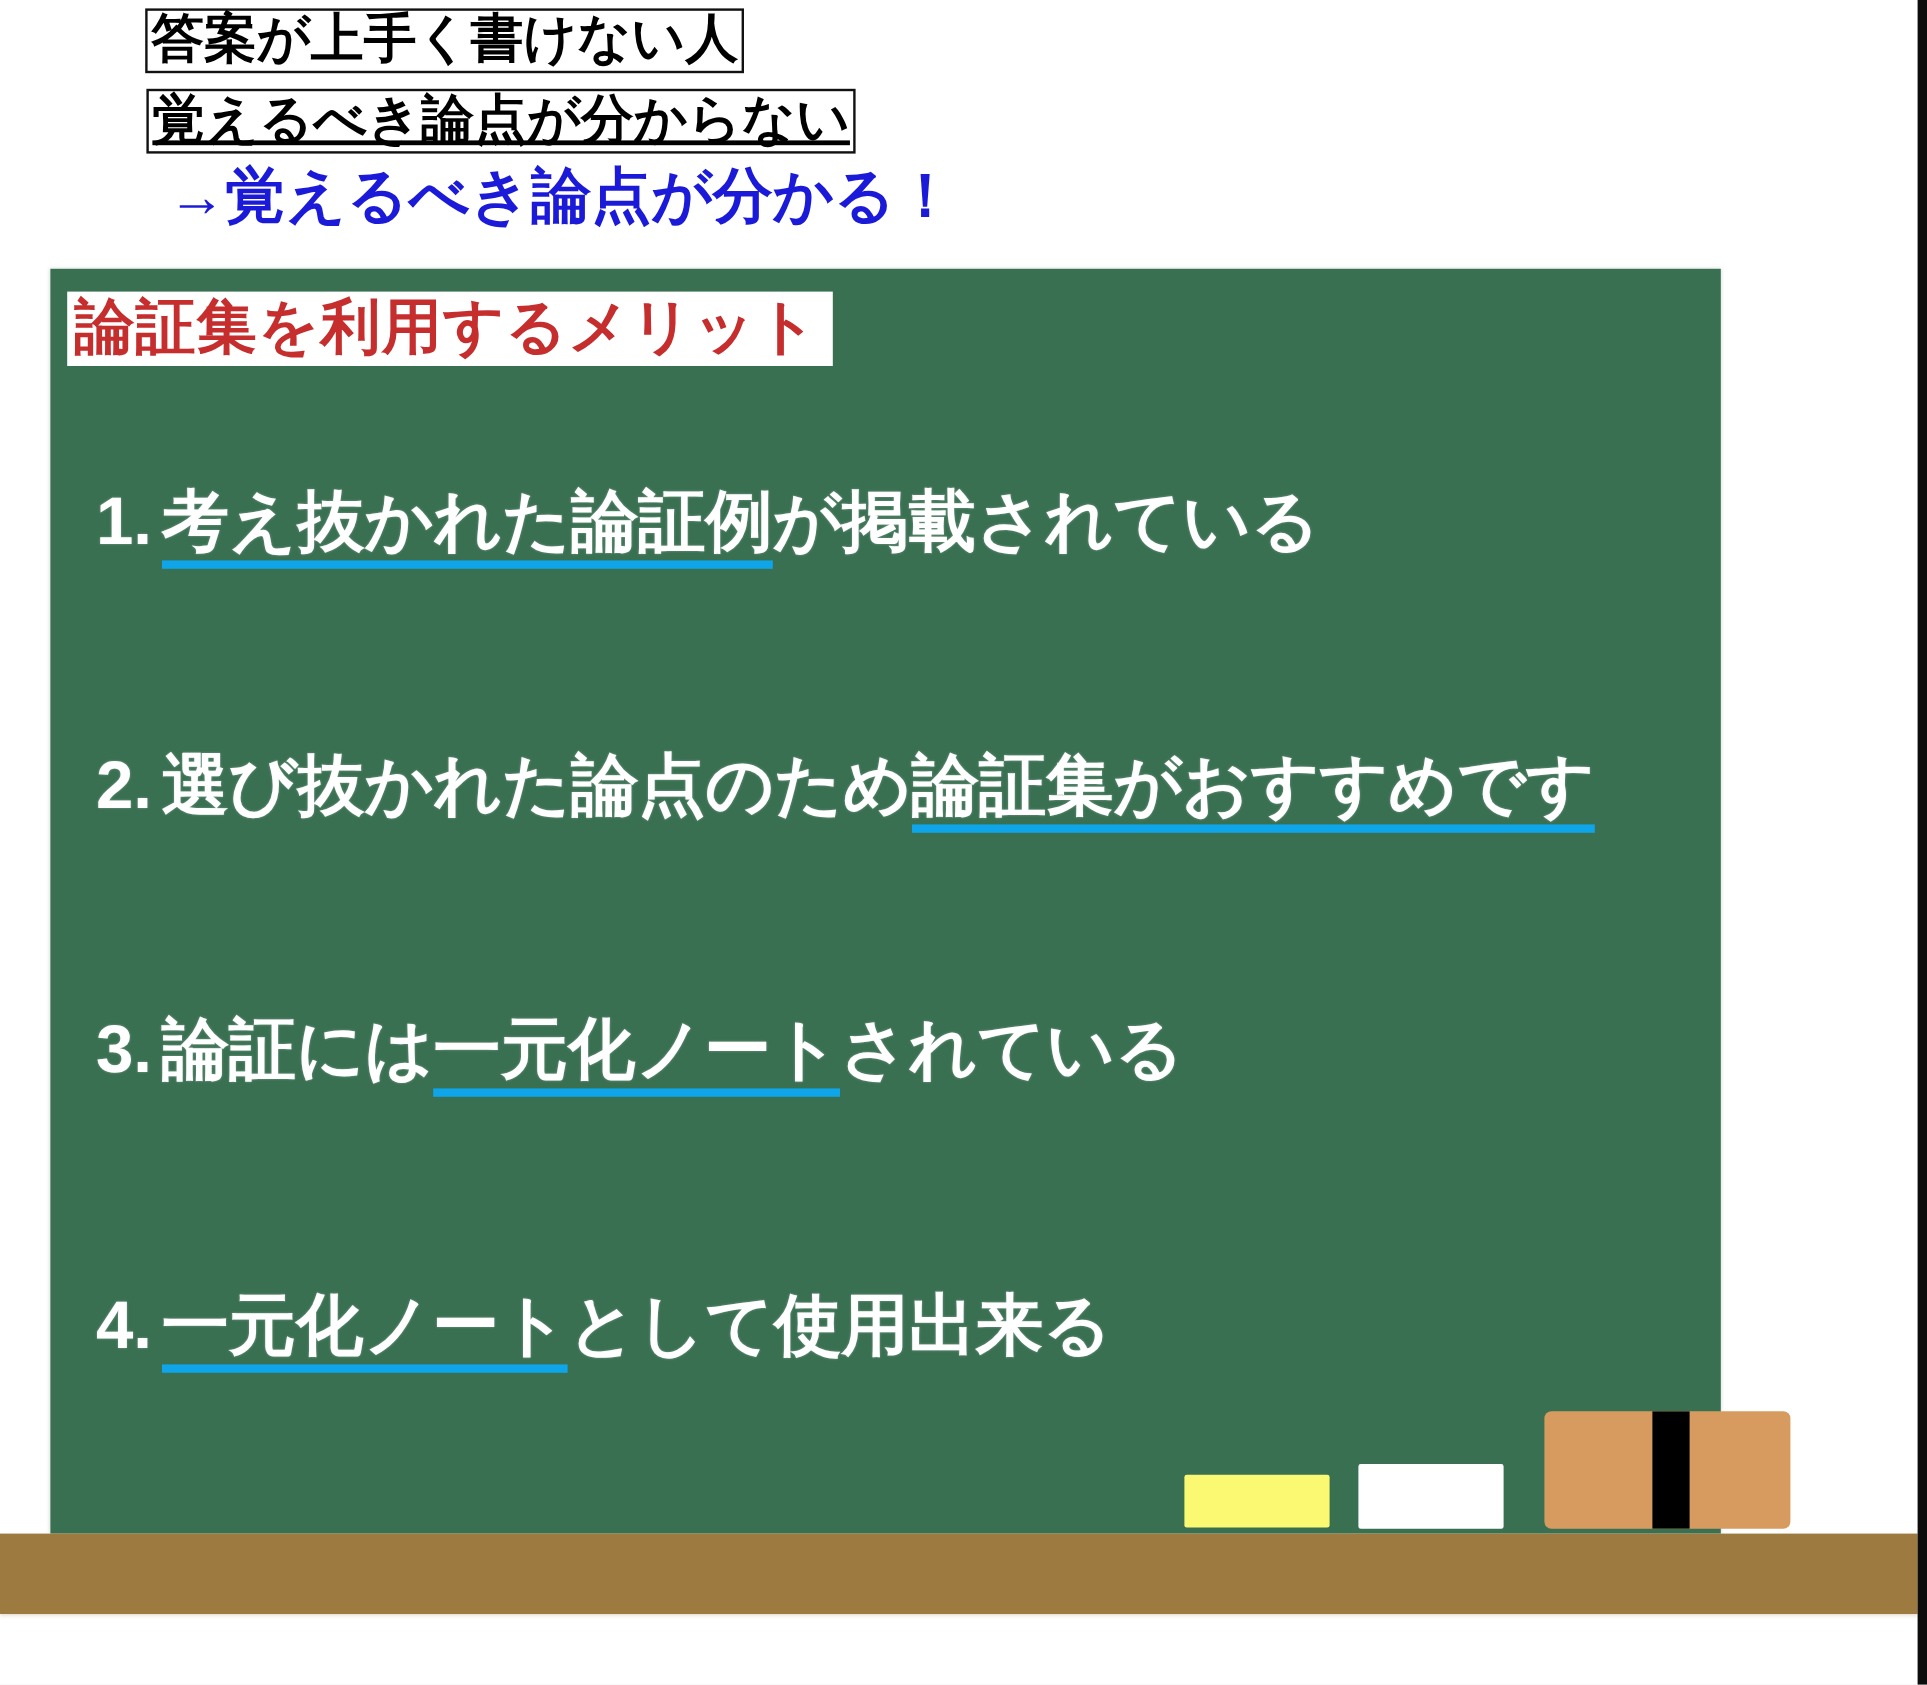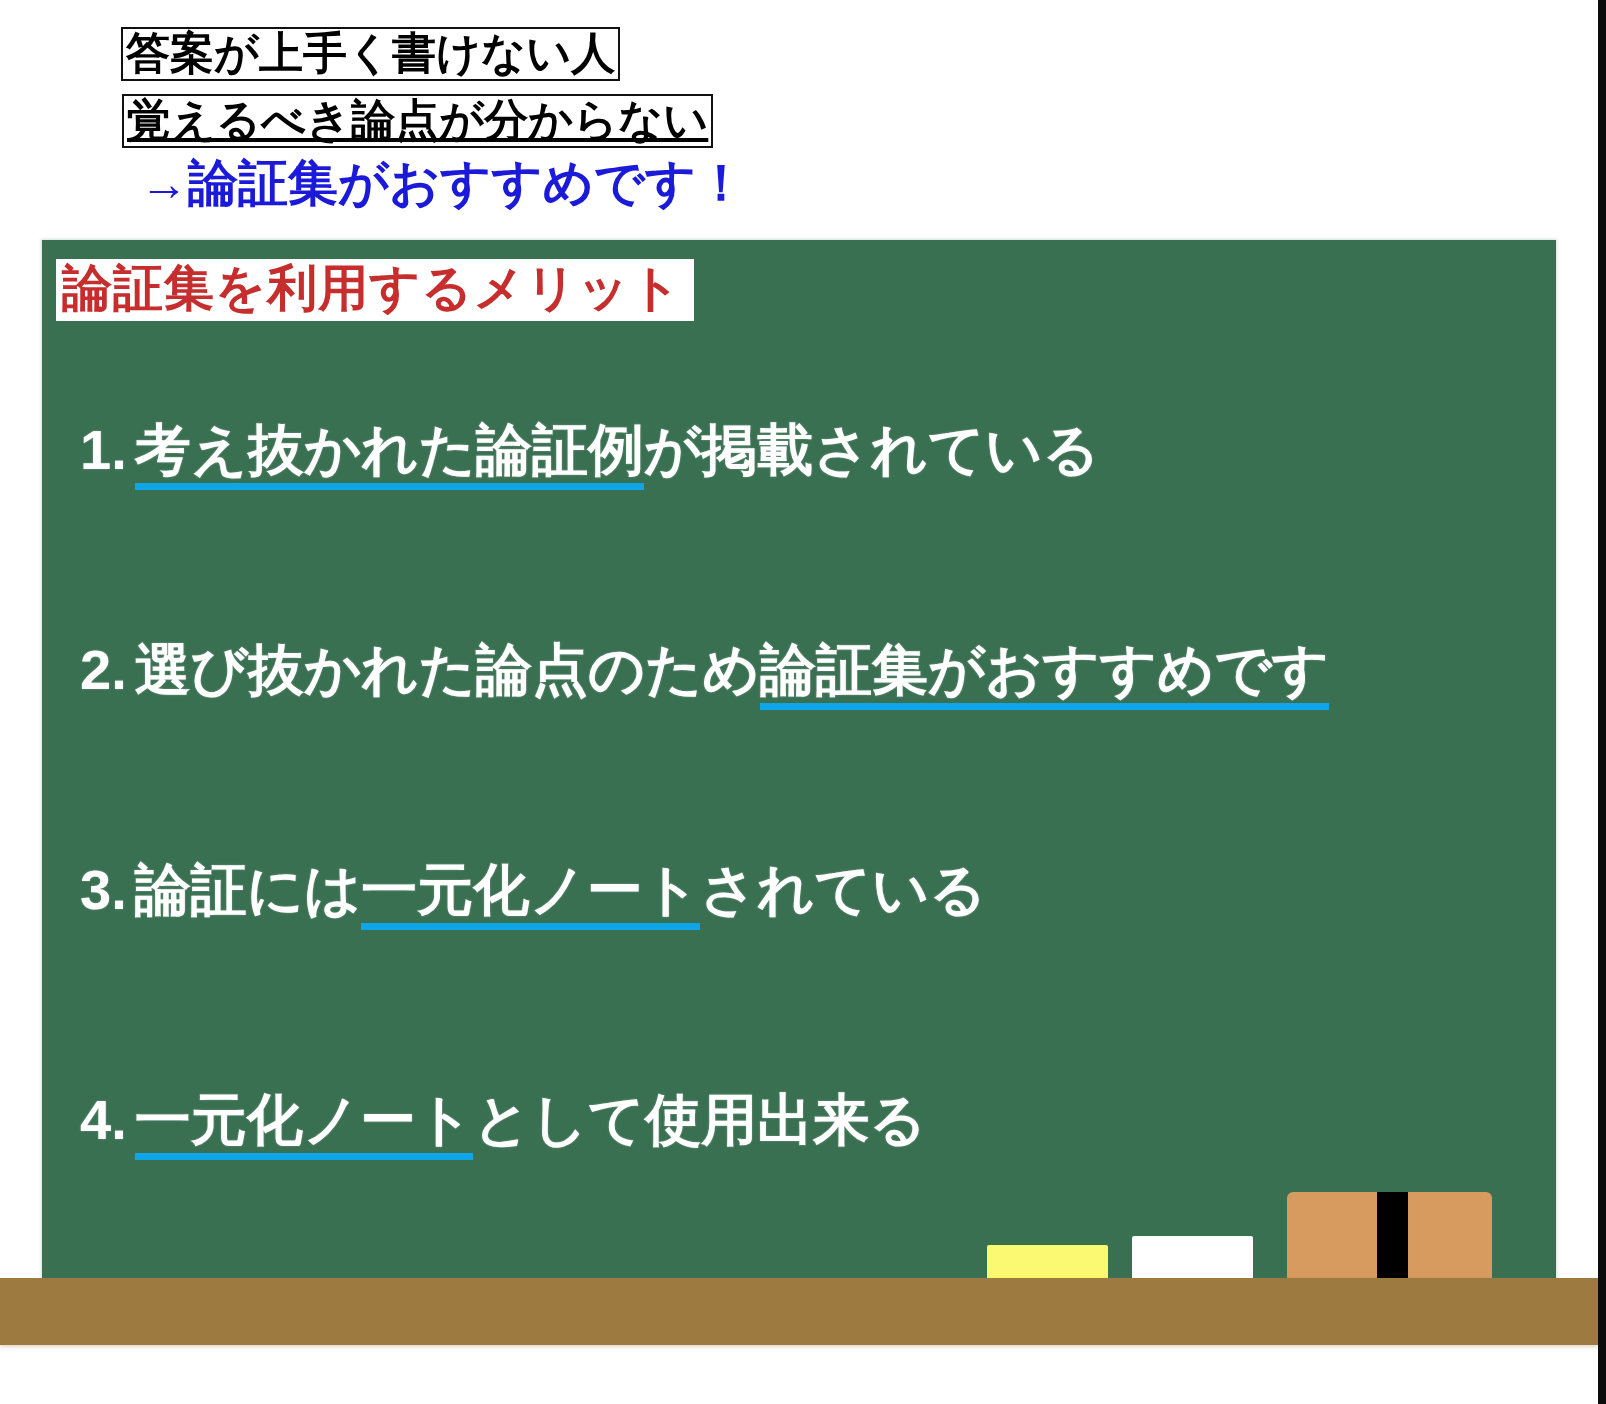--- a/index.html
+++ b/index.html
@@ -15,21 +15,20 @@
     font-family: "Liberation Sans", "DejaVu Sans", sans-serif;
   }
 
   
   #intro {
     position: absolute;
     left: 0;
     top: 0;
     width: 1520px;
     height: 215px;
-    margin-top: 20px;
   }
   .boxed-line {
     position: absolute;
     display: inline-block;
     border: 2px solid #111111;
     background: #ffffff;
     color: #000000;
     font-weight: 700;
     font-size: 44px;
     line-height: 46px;
@@ -59,22 +58,22 @@
     color: #1a1ad8;
     font-weight: 700;
     font-size: 50px;
     letter-spacing: 0px;
   }
 
   
   #blackboard {
     position: absolute;
     left: 42px;
-    top: 240px;
-    width: 1514px;
+    top: 224px;
+    width: 1392px;
     height: 1054px;
     background: #3a7052;
     box-shadow: 0 0 3px 1px rgba(180,200,185,0.55);
   }
 
   #board-title-band {
     position: absolute;
     left: 14px;
     top: 19px;
     background: #ffffff;
@@ -177,21 +176,21 @@
 </head>
 <body>
 
 <div id="intro">
 
   <div class="boxed-line" id="boxed-line-1">答案が上手く書けない人</div>
 
   <div class="boxed-line" id="boxed-line-2">覚えるべき論点が分からない</div>
 
   <div id="arrow-line">
-    <span class="arrow-glyph">→</span><span class="recommend-text">論証集がおすすめです！</span>
+    <span class="arrow-glyph">→</span><span class="recommend-text">覚えるべき論点が分かる！</span>
   </div>
 
 </div>
 
 <div id="blackboard">
 
   <div id="board-title-band">
     <span id="board-title-text">論証集を利用するメリット</span>
   </div>
 

